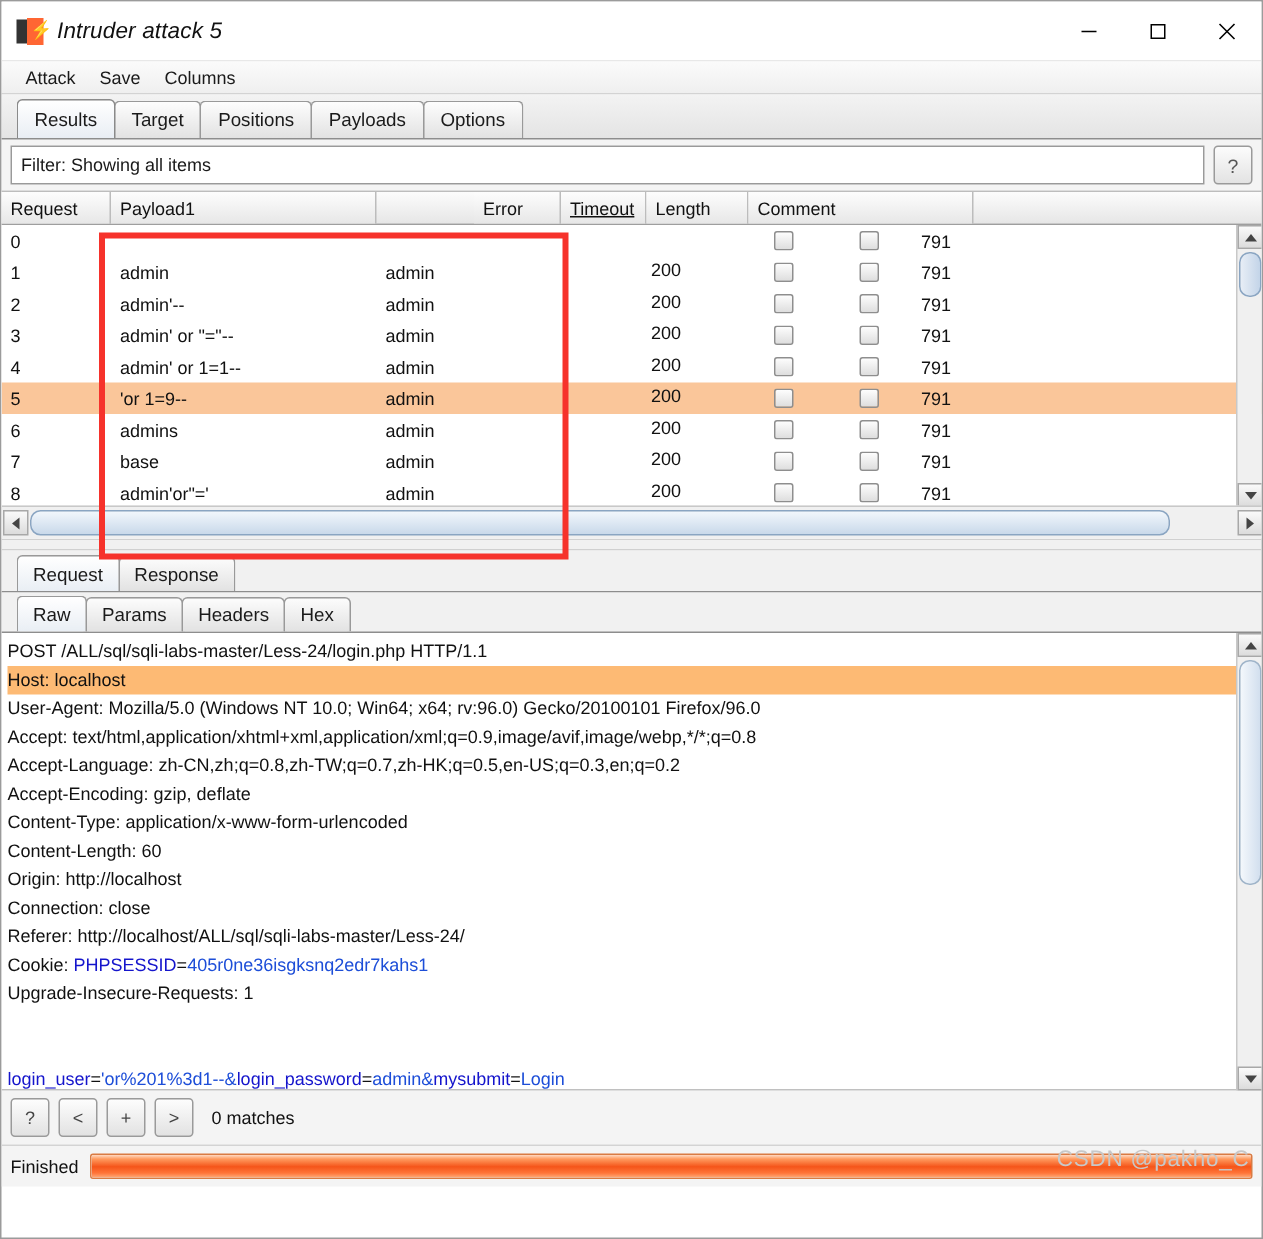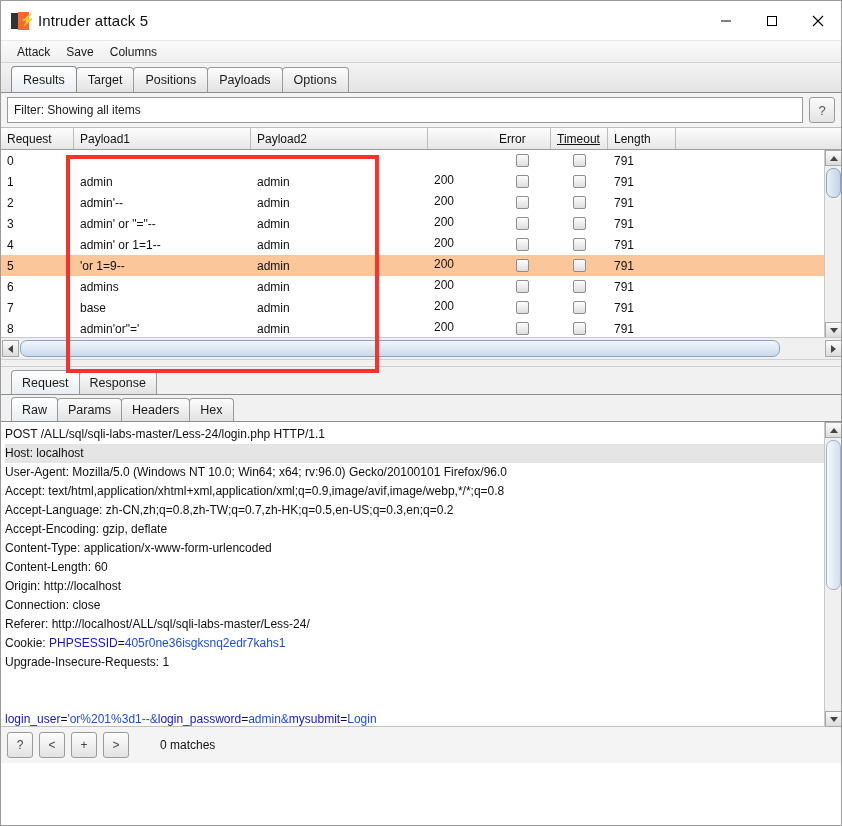--- a/index.html
+++ b/index.html
@@ -49,20 +49,21 @@
     position: absolute; left: 9px; top: 2px;
     font-size: 12px; line-height: 12px;
     color: #ffffff;
     font-weight: bold;
   }
   .title-text {
     font-size: 15px;
     color: #111111;
     flex: 1;
     letter-spacing: 0.1px;
+    font-style: italic;
   }
   .winbtns { display: flex; height: 40px; }
   .winbtn {
     width: 46px; height: 40px;
     display: flex; align-items: center; justify-content: center;
     color: #000;
     font-size: 13px;
   }
   .winbtn svg { display: block; }
 
@@ -328,21 +329,21 @@
     right: 17px; bottom: 0;
     padding: 3px 0 0 4px;
     overflow: hidden;
     font-family: "Liberation Sans", sans-serif;
     font-size: 12px;
     line-height: 19px;
     color: #111111;
     white-space: pre;
   }
   .rawline { height: 19px; }
-  .rawline.alt { background: #e5e5e5; }
+  .rawline.alt { background: #fdba74; }
   .k-blue { color: #1515cc; }
   .k-red  { color: #1d4ed8; }
   .rawvscroll {
     position: absolute;
     right: 0; top: 0;
     width: 17px; height: 305px;
     background: #f0f0f0;
     border-left: 1px solid #c8c8c8;
   }
   .rawvthumb {
@@ -379,21 +380,20 @@
     padding-left: 6px;
     font-size: 12px;
     color: #999999;
     font-style: italic;
   }
   .matches {
     font-size: 12px;
     color: #111;
     padding: 0 6px;
     white-space: nowrap;
-    margin-left: 19px;
   }
 
   
   .statusbar {
     height: 28px;
     background: #f4f4f4;
     border-top: 1px solid #d3d3d3;
     display: flex; align-items: center;
     padding: 0 6px;
     position: relative;
@@ -474,25 +474,25 @@
 
   <div class="filterwrap">
     <div class="filterbox">Filter: Showing all items</div>
     <div class="helpbtn">?</div>
   </div>
 
   <div class="tablewrap">
     <div class="thead">
       <div class="th c-req">Request</div>
       <div class="th c-p1">Payload1</div>
-      <div class="th c-p2">Payload2</div>
       <div class="th c-st">Status</div>
       <div class="th c-er">Error</div>
       <div class="th c-to">Timeout</div>
       <div class="th c-len">Length</div>
+      <div class="th c-com">Comment</div>
     </div>
     <div class="tbody" id="tbody">
         <div class="trow">
           <div class="td c-req">0</div>
           <div class="td c-p1"></div>
           <div class="td c-p2"></div>
           <div class="td c-st">200</div>
           <div class="td c-er" style="justify-content: center; padding-left: 0px;">
             <div class="cbx"></div>
           </div>
@@ -669,14 +669,21 @@
   </div>
 
   <div class="searchbar">
     <div class="sbtn">?</div>
     <div class="sbtn">&lt;</div>
     <div class="sbtn">+</div>
     <div class="sbtn">&gt;</div>
     <div class="matches">0 matches</div>
   </div>
 
+  <div class="statusbar">
+    <div class="statuslabel">Finished</div>
+    <div class="progress">
+      <div class="progfill" id="progfill" style="width: 100%;"></div>
+    </div>
+    <div class="watermark">CSDN @pakho_C</div>
+  </div>
 
 </div>
 
 </body></html>

